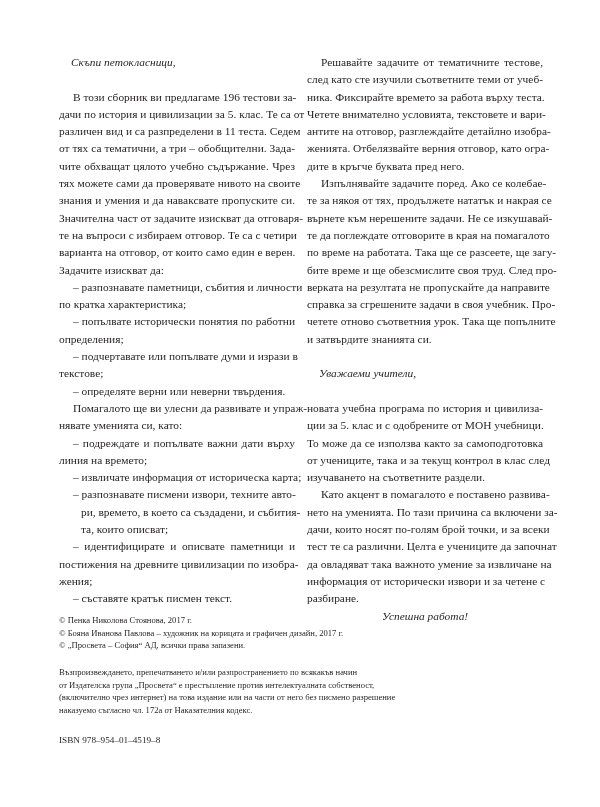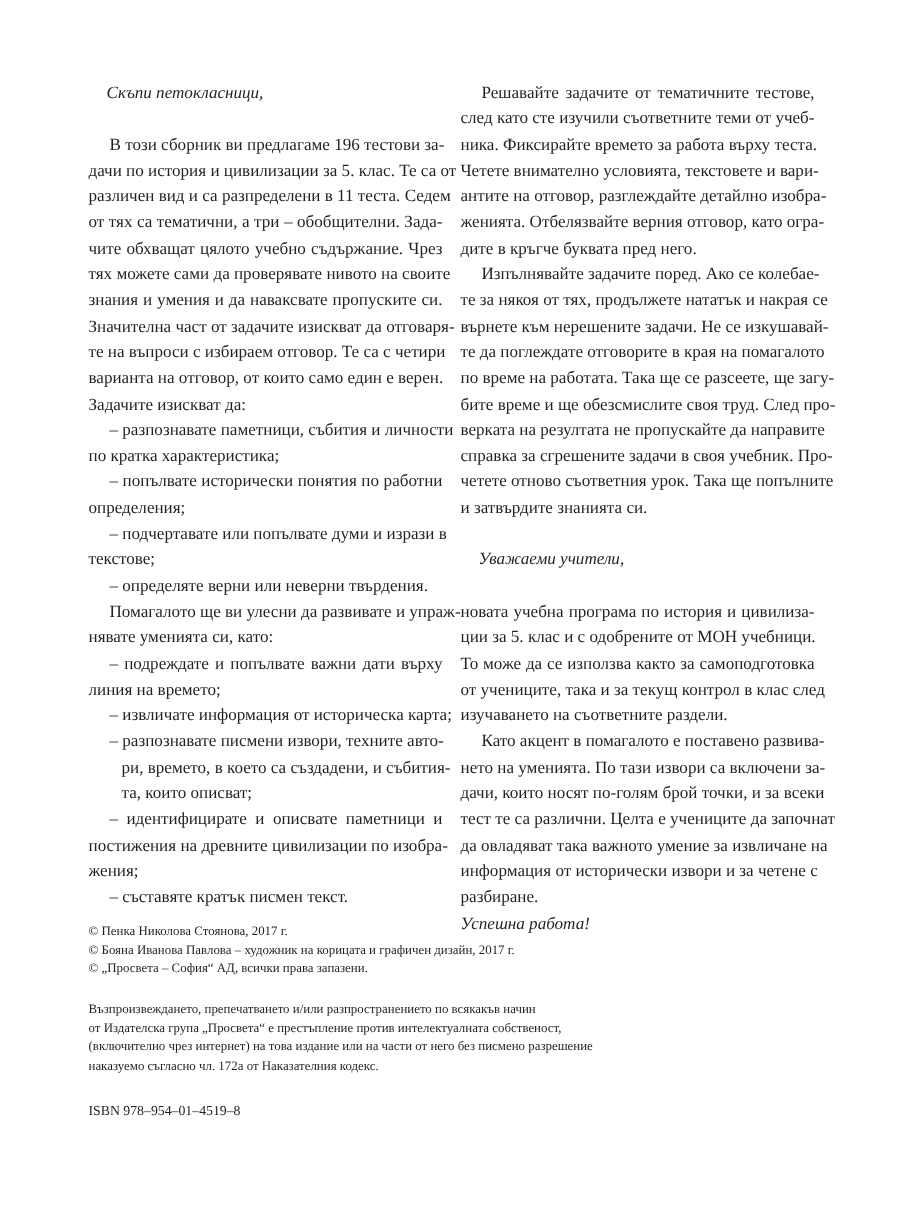--- a/index.html
+++ b/index.html
@@ -7,21 +7,21 @@
          font-family:"Liberation Serif","DejaVu Serif",serif; color:#231f20; }
   .col { position:absolute; width:236px; font-size:11.4px; line-height:17.3px; }
   .col-left { left:59px; top:54px;font-family:Liberation Serif, serif; }
   .col-right { left:307px; top:54px; }
   .line { display:block; white-space:nowrap; text-align:justify; text-align-last:justify; height:17.3px; }
   .line.last { text-align-last:left; }
   .ind { padding-left:14px; }
   .hang { padding-left:18px; }
   .greet { font-style:italic; display:block; padding-left:12px; height:17.3px; }
   .gap { display:block; height:17.3px; }
-  .sign { display:block; font-style:italic; text-align:left; height:17.3px; }
+  .sign { display:block; font-style:italic; text-align:center; height:17.3px; }
   .credits { position:absolute; left:59px; top:614px; font-size:8.6px; line-height:12.6px; width:360px; }
   .credits span { display:block; white-space:nowrap; }
   .legal { position:absolute; left:59px; top:666px; font-size:8.6px; line-height:12.6px; width:360px; }
   .legal span { display:block; white-space:nowrap; }
   .isbn { position:absolute; left:59px; top:735px; font-size:9.2px; }
 </style>
 </head>
 <body>
 
 <div class="col col-left">
@@ -94,21 +94,21 @@
   <span class="gap"></span>
   <div>
     <span class="line">новата учебна програма по история и цивилиза-</span>
     <span class="line">ции за 5. клас и с одобрените от МОН учебници.</span>
     <span class="line">То може да се използва както за самоподготовка</span>
     <span class="line">от учениците, така и за текущ контрол в клас след</span>
     <span class="line last">изучаването на съответните раздели.</span>
   </div>
   <div>
     <span class="line ind">Като акцент в помагалото е поставено развива-</span>
-    <span class="line">нето на уменията. По тази извори са включени за-</span>
+    <span class="line">нето на уменията. По тази причина са включени за-</span>
     <span class="line">дачи, които носят по-голям брой точки, и за всеки</span>
     <span class="line">тест те са различни. Целта е учениците да започнат</span>
     <span class="line">да овладяват така важното умение за извличане на</span>
     <span class="line">информация от исторически извори и за четене с</span>
     <span class="line last">разбиране.</span>
   </div>
   <span class="sign">Успешна работа!</span>
 </div>
 
 <div class="credits">

